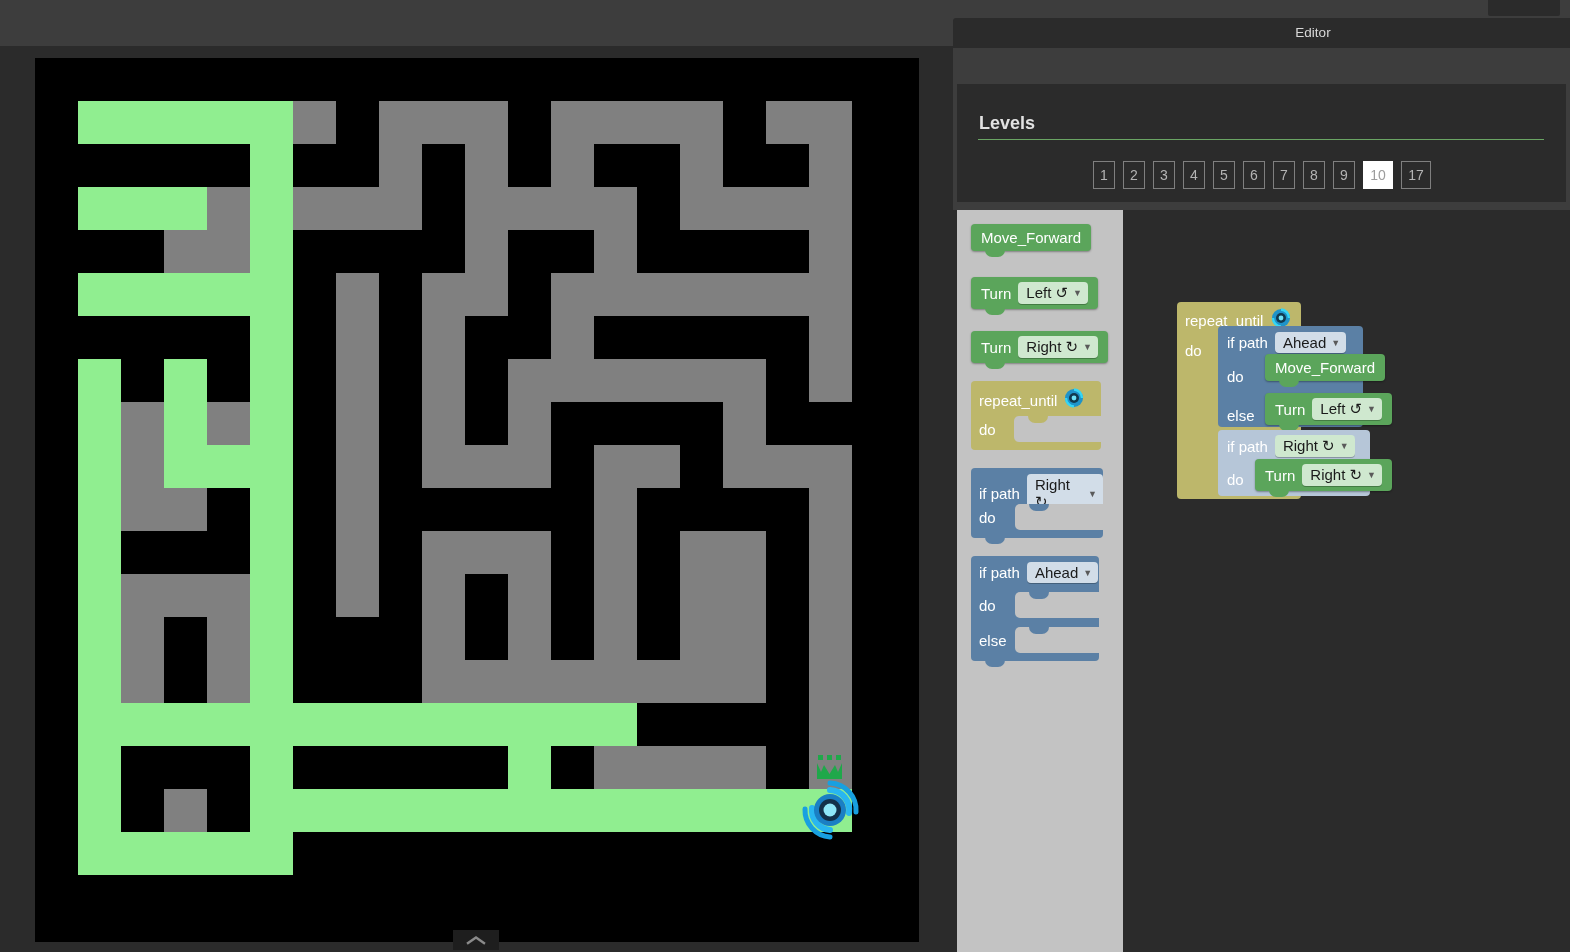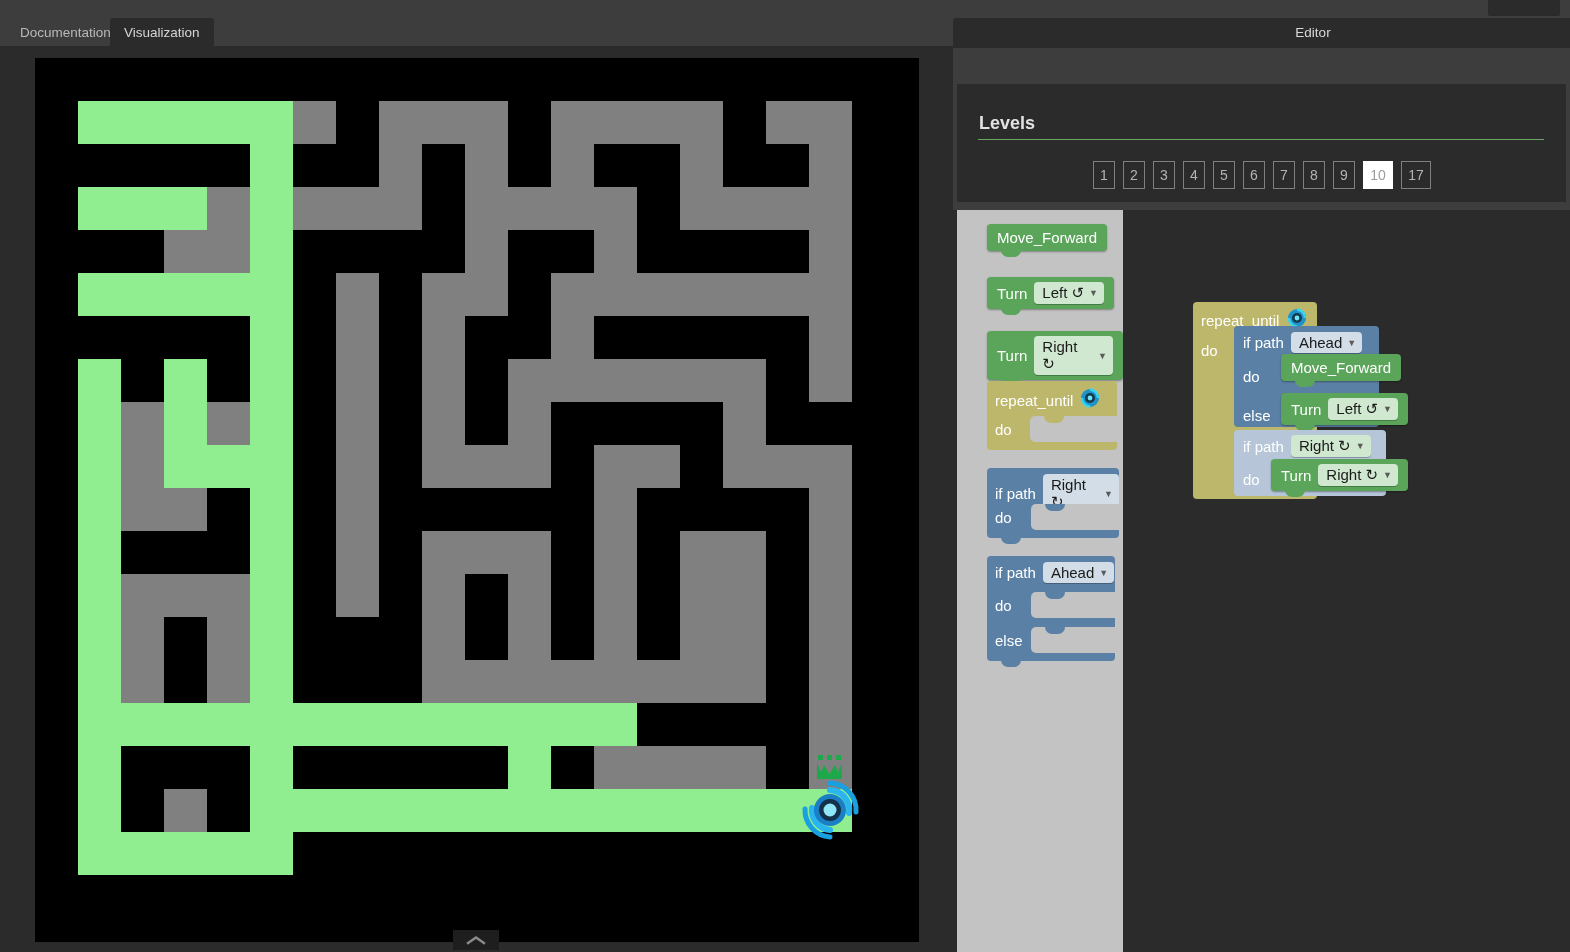--- a/index.html
+++ b/index.html
@@ -205,21 +205,21 @@
     width: 5px; height: 742px;
     background: #2b2b2b;
   }
   #workspace {
     position: absolute; left: 170px; top: 0;
     width: 447px; height: 742px;
     background: #2b2b2b;
   }
 
   
-  .blk { position: absolute; margin-left: 16px; }
+  .blk { position: absolute; }
 
   .blk-label {
     font-family: "Liberation Sans", sans-serif;
     font-size: 15px;
     color: #ffffff;
     white-space: nowrap;
   }
 
   .field {
     display: inline-flex;
@@ -237,24 +237,20 @@
 
   .spiral-icon { display: inline-block; vertical-align: middle; }
 </style>
 </head>
 <body>
 
 <div id="root">
 
   <div id="left-pane">
 
-    <div id="left-tabbar">
-      <div class="ltab" id="tab-documentation">Documentation</div>
-      <div class="ltab active" id="tab-visualization">Visualization</div>
-    </div>
 
     <div id="viz-surface">
 
       <div id="maze-board">
         <div id="maze-grid">
             <div class="cell p" style="left: 0px; top: 0px;"></div>
             <div class="cell p" style="left: 43px; top: 0px;"></div>
             <div class="cell p" style="left: 86px; top: 0px;"></div>
             <div class="cell p" style="left: 129px; top: 0px;"></div>
             <div class="cell p" style="left: 172px; top: 0px;"></div>

